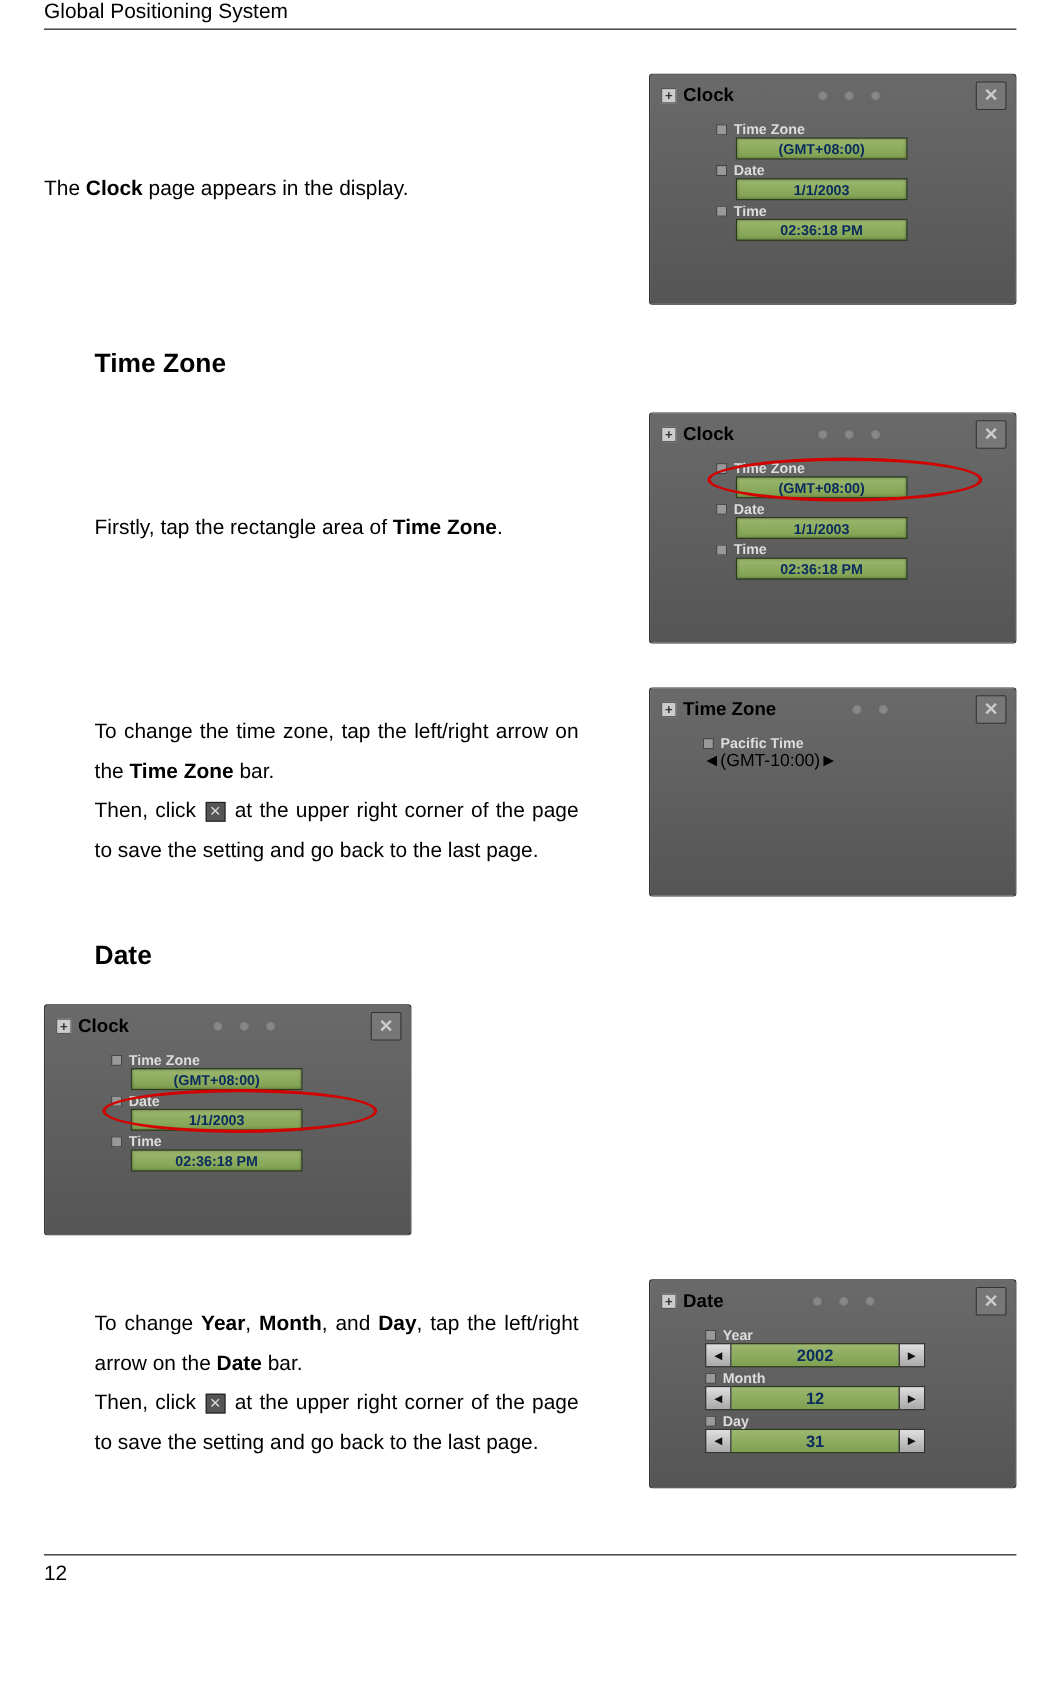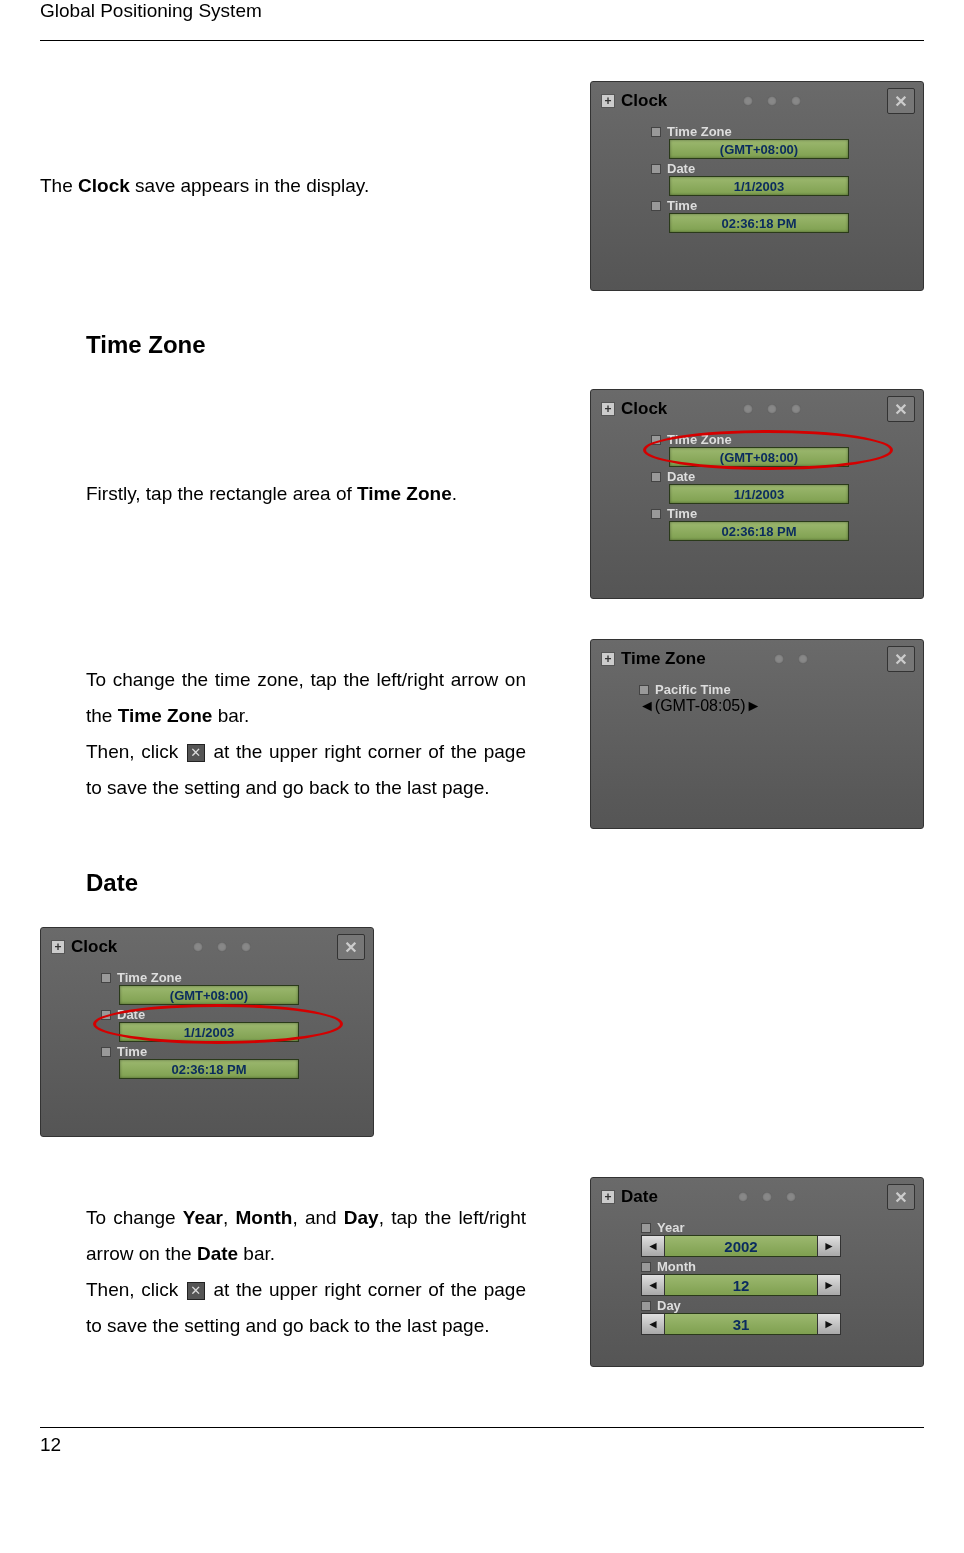--- a/index.html
+++ b/index.html
@@ -9,21 +9,21 @@
     font-family: Arial, Helvetica, sans-serif;
     background: #fff;
     color: #000;
     width: 964px;
   }
   .page {
     padding: 0 40px 40px 40px;
   }
   .header-bar {
     border-bottom: 1px solid #000;
-    padding-bottom: 18px;
+    padding-bottom: 4px;
     margin-bottom: 40px;
   }
   .header-text {
     font-size: 19px;
   }
   .row {
     display: flex;
     align-items: center;
     justify-content: space-between;
     margin-bottom: 40px;
@@ -145,21 +145,21 @@
     background: #999;
     border: 1px solid #444;
   }
   .field-label {
     font-size: 13px;
     font-weight: bold;
     color: #ddd;
   }
   .field-value {
     margin-left: 18px;
-    width: 180px;
+    width: 156px;
     height: 20px;
     background: linear-gradient(#9cb86f, #7fa050);
     border: 1px solid #2a3a1a;
     color: #0a2b5e;
     font-size: 13px;
     font-weight: bold;
     display: flex;
     align-items: center;
     justify-content: center;
     box-shadow: inset 0 0 3px rgba(0,0,0,0.4);
@@ -221,21 +221,21 @@
 </head>
 <body>
 
 <div class="page">
   <div class="header-bar">
     <span class="header-text">Global Positioning System</span>
   </div>
 
   <div class="row row-top">
     <div class="text-col">
-      <span>The </span><span class="bold">Clock</span><span> save appears in the display.</span>
+      <span>The </span><span class="bold">Clock</span><span> page appears in the display.</span>
     </div>
     <div class="device">
       <div class="dev-titlebar">
         <div class="dev-title-left">
           <div class="plus-box">+</div>
           <div class="dev-title">Clock</div>
         </div>
         <div class="nav-dots">
           <div class="nav-dot"></div>
             <div class="nav-dot"></div>
@@ -332,21 +332,21 @@
         </div>
         <div class="close-btn">✕</div>
       </div>
       <div class="tz-body">
         <div class="field-label-row">
             <div class="mini-square"></div>
             <div class="field-label">Pacific Time</div>
           </div>
         <div class="spinner-wrap">
           <div class="arrow-btn">◄</div>
-          <div class="spin-val">(GMT-08:05)</div>
+          <div class="spin-val">(GMT-10:00)</div>
           <div class="arrow-btn">►</div>
         </div>
       </div>
     </div>
   </div>
 
   <div class="section-heading">Date</div>
 
   <div class="row">
     <div class="device">

